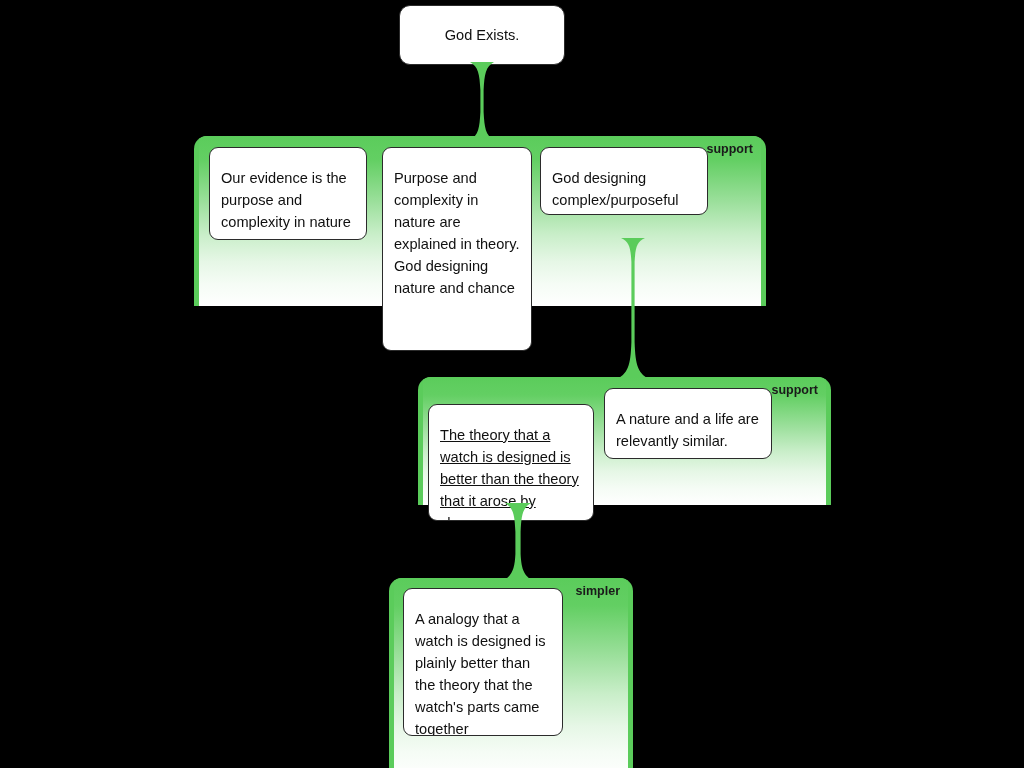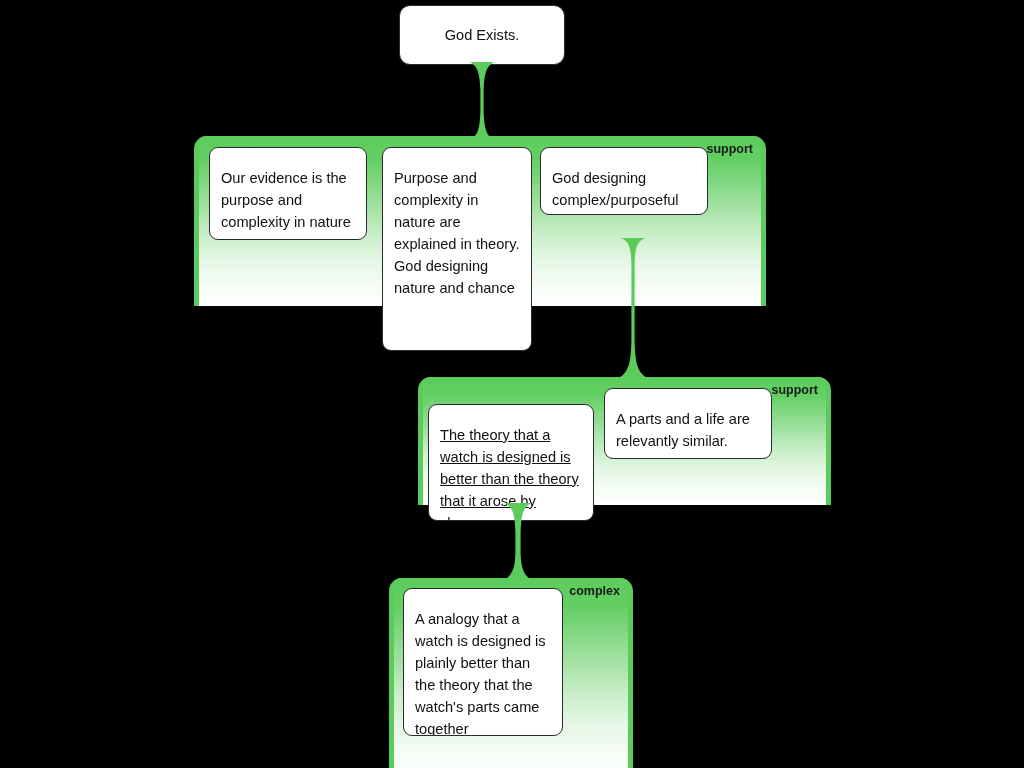--- a/index.html
+++ b/index.html
@@ -135,32 +135,32 @@
   <div class="group" style="left:418px; top:377px; width:413px; height:128px;">
     <div class="group-fill"></div>
     <div class="group-label">support</div>
   </div>
 
   <div class="node" style="left:428px; top:404px; width:166px; height:117px;text-decoration:underline;">
     <span>The theory that a watch is designed is better than the theory that it arose by chance.</span>
   </div>
 
   <div class="node" style="left:604px; top:388px; width:168px; height:71px;">
-    <span>A parts and a life are relevantly similar.</span>
+    <span>A nature and a life are relevantly similar.</span>
   </div>
 
   <div class="connector" style="left:492px; top:503px; width:52px; height:80px;">
     <svg width="52" height="80" viewBox="0 0 52 80">
       <path d="M13,0 C21.5,5 22.6,12 23.4,29 L23.4,51 C22.6,67 20,74 7,80
                L45,80 C32,74 29.4,67 28.6,51 L28.6,29 C29.4,12 30.5,5 39,0 Z" fill="#5bcc5b"></path>
     </svg>
   </div>
 
   <div class="group" style="left:389px; top:578px; width:244px; height:200px;">
     <div class="group-fill"></div>
-    <div class="group-label">complex</div>
+    <div class="group-label">simpler</div>
   </div>
 
   <div class="node" style="left:403px; top:588px; width:160px; height:148px;">
     <span>A analogy that a watch is designed is plainly better than the theory that the watch's parts came together spontaneously, relevantly similar.</span>
   </div>
 
 </div>
 
 </body></html>

